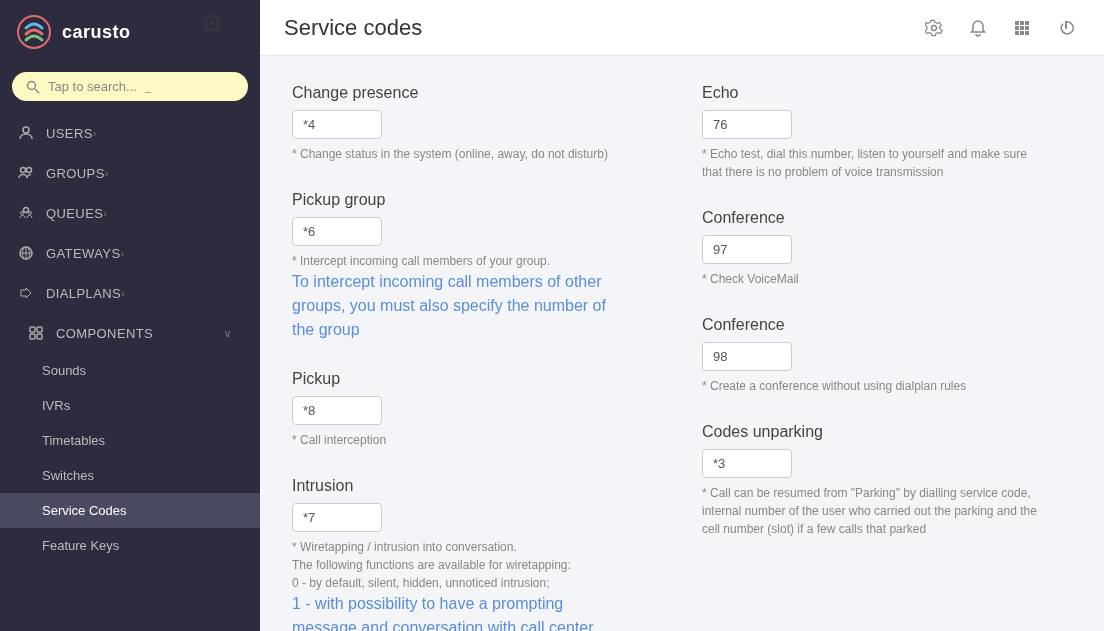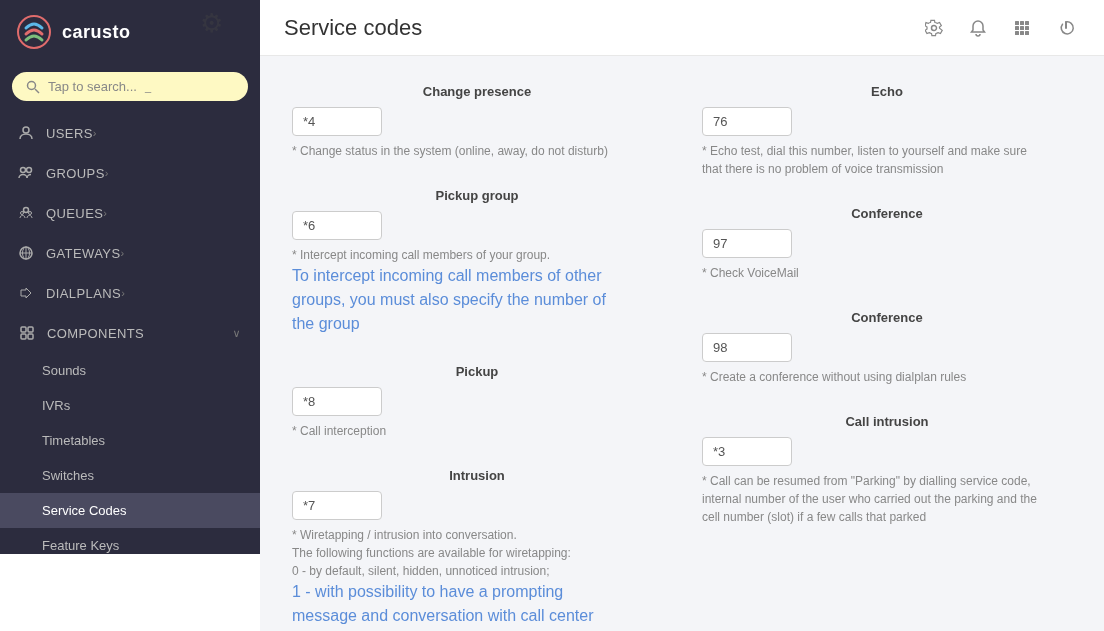--- a/index.html
+++ b/index.html
@@ -6,21 +6,21 @@
     body { font-family: 'Segoe UI', Arial, sans-serif; font-size: 13px; color: #333; display: flex; height: 631px; overflow: hidden; }
 
     
     .sidebar {
       width: 260px;
       min-width: 260px;
       background: #2c2c3e;
       color: #ccc;
       display: flex;
       flex-direction: column;
-      height: 554px;
+      height: 631px;
       overflow-y: auto;
     }
     .sidebar-logo {
       display: flex;
       align-items: center;
       padding: 14px 16px;
       gap: 10px;
     }
     .logo-icon {
       width: 36px;
@@ -53,21 +53,21 @@
       font-size: 13px;
       font-weight: 500;
       letter-spacing: 0.4px;
     }
     .nav-item-inner { display: flex; align-items: center; gap: 12px; }
     .nav-chevron { font-size: 11px; color: #777; }
     .components-toggle {
       display: flex;
       align-items: center;
       justify-content: space-between;
-      padding: 12px 19px;
+      padding: 12px 28px;
       cursor: pointer;
       color: #bbb;
       font-size: 13px;
       font-weight: 500;
       letter-spacing: 0.4px;
     }
     .component-sub-item {
       padding: 10px 18px 10px 42px;
       cursor: pointer;
       color: #bbb;
@@ -125,25 +125,24 @@
     .two-col {
       display: grid;
       grid-template-columns: 1fr 1fr;
       gap: 0 40px;
     }
 
     .field-group {
       margin-bottom: 28px;
     }
     .field-label {
-      font-size: 13px;
-      font-weight: 700;
+      font-size: 16px;
+      font-weight: 400;
       color: #444;
       margin-bottom: 8px;
-      text-align: center;
     }
     .field-input {
       border: 1px solid #ccc;
       border-radius: 4px;
       padding: 6px 10px;
       font-size: 13px;
       width: 90px;
       color: #555;
       background: #fff;
       outline: none;
@@ -388,21 +387,21 @@
 
         <div class="field-group">
           <div class="field-label">Conference</div>
           <input class="field-input" type="text" value="98" style="">
           <div class="field-desc">
             * Create a conference without using dialplan rules
           </div>
         </div>
 
         <div class="field-group">
-          <div class="field-label">Call intrusion</div>
+          <div class="field-label">Codes unparking</div>
           <input class="field-input" type="text" value="*3" style="">
           <div class="field-desc">
             * Call can be resumed from "Parking" by dialling service code, internal number of the user who carried out the parking and the cell number (slot) if a few calls that parked
           </div>
         </div>
 
       </div>
     </div>
   </div>
 </div>

